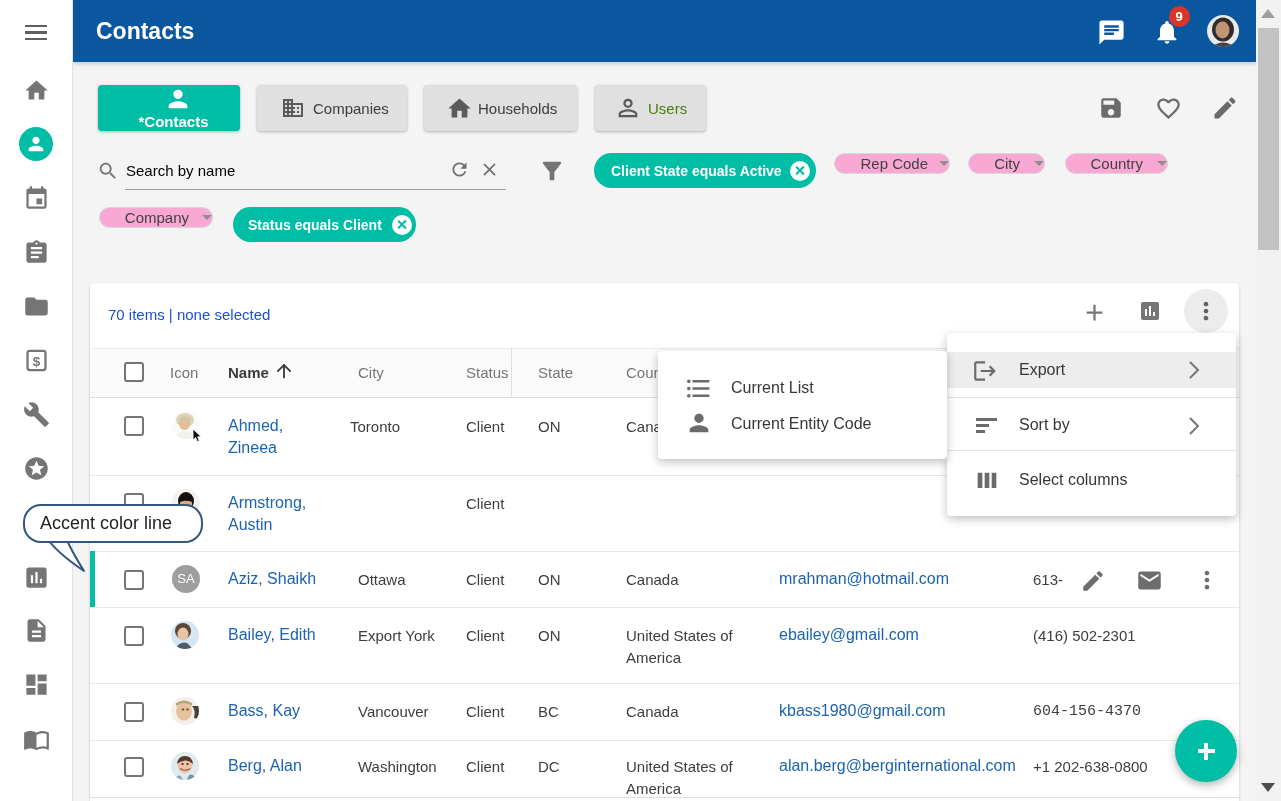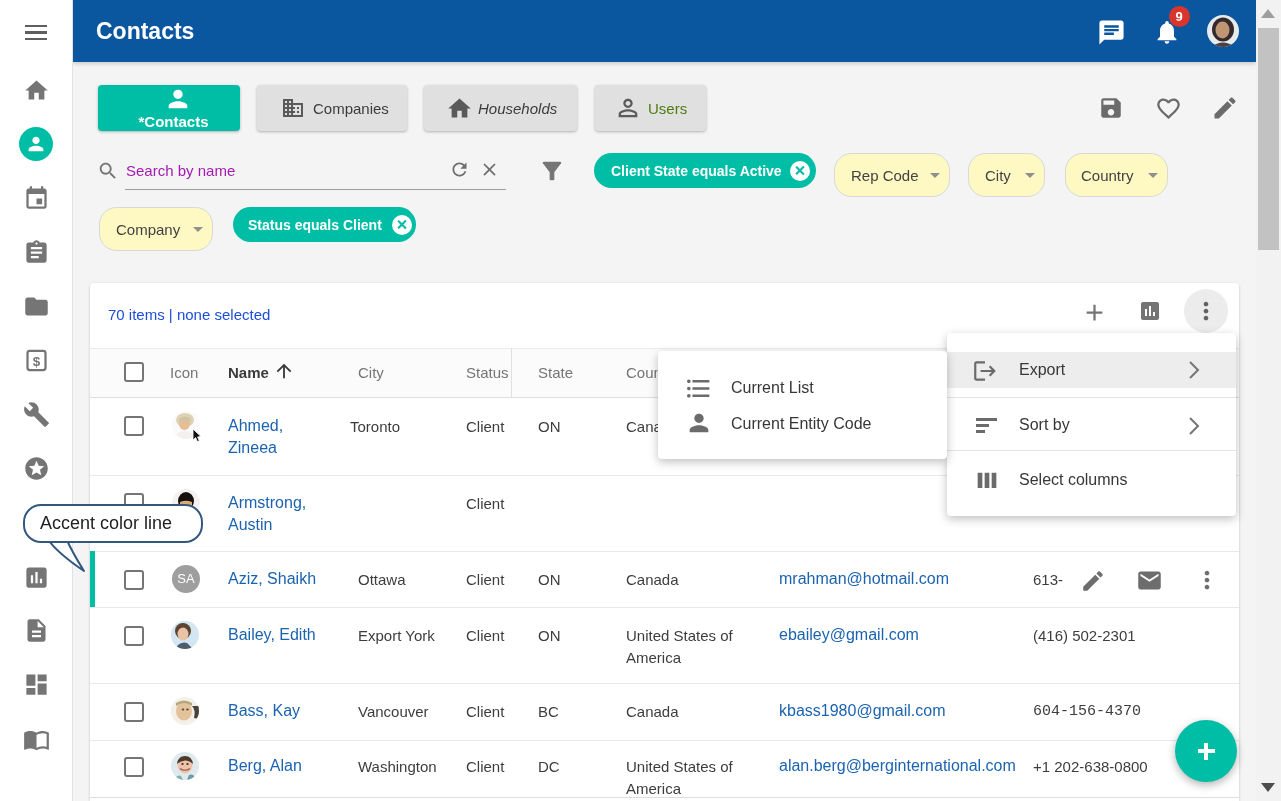--- a/index.html
+++ b/index.html
@@ -5,22 +5,22 @@
   * { margin:0; padding:0; box-sizing:border-box; }
   html,body { width:1281px; height:801px; overflow:hidden; }
   body { font-family:"Liberation Sans", sans-serif; background:#f4f4f4; position:relative; }
   .abs { position:absolute; }
   svg.ic { display:block; }
   .lnk { color:#1b63b0; }
   .txt { color:#3d3d3d; font-size:15px; }
   .gry { color:#1d4ed8; font-size:15px; }
   .cell { position:absolute; white-space:nowrap; transform:translateY(-50%); }
   .cb { position:absolute; width:20px; height:20px; border:2px solid #757575; border-radius:3px; background:#fff; }
-  .chip-o { position:absolute; height:44px; border:1px solid #d8d8d8; border-radius:17.5px; background:#fef9c3;
-            display:flex; align-items:center; color:#424242; font-size:15px; white-space:nowrap; }
+  .chip-o { position:absolute; height:21px; border:1px solid #d8d8d8; border-radius:17.5px; background:#f9a8d4;
+            display:flex; align-items:center; color:#424242; font-size:15px; white-space:nowrap;justify-content:flex-end; }
   .chip-t { position:absolute; height:35px; border-radius:17.5px; background:#00bda6;
             display:flex; align-items:center; color:#fff; font-size:14px; font-weight:bold; white-space:nowrap; }
   .tri { width:0; height:0; border-left:5px solid transparent; border-right:5px solid transparent; border-top:5px solid #8f8f8f; }
   .chipx { width:20px; height:20px; border-radius:50%; background:#fff; position:relative; }
   .chipx:before, .chipx:after { content:""; position:absolute; left:9px; top:4.5px; width:2.2px; height:11px; background:#00bda6; }
   .chipx:before { transform:rotate(45deg); }
   .chipx:after { transform:rotate(-45deg); }
   .tabbtn { position:absolute; top:85px; height:46px; border-radius:4px; display:flex; align-items:center;
             box-shadow:0 1px 3px rgba(0,0,0,0.28); font-size:15px; }
   .hdrlbl { position:absolute; color:#757575; font-size:15px; transform:translateY(-50%); top:372px; }
@@ -106,21 +106,21 @@
       <path d="M12 12c2.21 0 4-1.79 4-4s-1.79-4-4-4-4 1.79-4 4 1.79 4 4 4zm0 2c-2.67 0-8 1.34-8 4v2h16v-2c0-2.66-5.33-4-8-4z"></path>
     </svg>
   <span style="margin-left:9px;">*Contacts</span>
 </div>
 <div class="tabbtn" style="left:257px; width:150px; background:#e0e0e0; color:#3c3c3c;">
   <svg class="ic" style="margin-left:24px;" width="24" height="24" viewBox="0 0 24 24" fill="#5a5a5a">
       <path d="M12 7V3H2v18h20V7H12zM6 19H4v-2h2v2zm0-4H4v-2h2v2zm0-4H4V9h2v2zm0-4H4V5h2v2zm4 12H8v-2h2v2zm0-4H8v-2h2v2zm0-4H8V9h2v2zm0-4H8V5h2v2zm10 12h-8v-2h2v-2h-2v-2h2v-2h-2V9h8v10zm-2-8h-2v2h2v-2zm0 4h-2v2h2v-2z"></path>
     </svg>
   <span style="margin-left:8px;">Companies</span>
 </div>
-<div class="tabbtn" style="left:424px; width:153px; background:#e0e0e0; color:#3c3c3c;font-style:italic;">
+<div class="tabbtn" style="left:424px; width:153px; background:#e0e0e0; color:#3c3c3c;">
   <svg class="ic" style="margin-left:22px;" width="27" height="27" viewBox="0 0 24 24" fill="#5a5a5a">
       <path d="M10 20v-6h4v6h5v-8h3L12 3 2 12h3v8z"></path>
     </svg>
   <span style="margin-left:5px;">Households</span>
 </div>
 <div class="tabbtn" style="left:595px; width:111px; background:#e0e0e0; color:#4d7c0f;">
   <svg class="ic" style="margin-left:19px;" width="28" height="28" viewBox="0 0 24 24" fill="#5a5a5a">
       <path d="M12 5.9c1.16 0 2.1.94 2.1 2.1s-.94 2.1-2.1 2.1S9.9 9.16 9.9 8s.94-2.1 2.1-2.1m0 9c2.97 0 6.1 1.46 6.1 2.1v1.1H5.9V17c0-.64 3.13-2.1 6.1-2.1M12 4C9.79 4 8 5.79 8 8s1.79 4 4 4 4-1.79 4-4-1.79-4-4-4zm0 9c-2.67 0-8 1.34-8 4v3h16v-3c0-2.66-5.33-4-8-4z"></path>
     </svg>
   <span style="margin-left:6px;">Users</span>
@@ -132,21 +132,21 @@
 <svg class="ic abs" style="left:1155px; top:95px;" width="27" height="27" viewBox="0 0 24 24" fill="#6b6b6b">
     <path d="M16.5 3c-1.74 0-3.41.81-4.5 2.09C10.91 3.81 9.24 3 7.5 3 4.42 3 2 5.42 2 8.5c0 3.78 3.4 6.86 8.55 11.54L12 21.35l1.45-1.32C18.6 15.36 22 12.28 22 8.5 22 5.42 19.58 3 16.5 3zm-4.4 15.55l-.1.1-.1-.1C7.14 14.24 4 11.39 4 8.5 4 6.5 5.5 5 7.5 5c1.54 0 3.04.99 3.57 2.36h1.87C13.46 5.99 14.96 5 16.5 5c2 0 3.5 1.5 3.5 3.5 0 2.89-3.14 5.74-7.9 10.05z"></path>
   </svg>
 <svg class="ic abs" style="left:1210.5px; top:93.5px;" width="28" height="28" viewBox="0 0 24 24" fill="#6b6b6b">
     <path d="M3 17.25V21h3.75L17.81 9.94l-3.75-3.75L3 17.25zM20.71 7.04c.39-.39.39-1.02 0-1.41l-2.34-2.34c-.39-.39-1.02-.39-1.41 0l-1.83 1.83 3.75 3.75 1.83-1.83z"></path>
   </svg>
 
 <svg class="ic abs" style="left:97px; top:160px;" width="22" height="22" viewBox="0 0 24 24" fill="#757575">
     <path d="M15.5 14h-.79l-.28-.27C15.41 12.59 16 11.11 16 9.5 16 5.91 13.09 3 9.5 3S3 5.91 3 9.5 5.91 16 9.5 16c1.61 0 3.09-.59 4.23-1.57l.27.28v.79l5 4.99L20.49 19l-4.99-5zm-6 0C7.01 14 5 11.99 5 9.5S7.01 5 9.5 5 14 7.01 14 9.5 11.99 14 9.5 14z"></path>
   </svg>
-<div class="abs" style="left:126px; top:162px; color:#a21caf; font-size:15px;">Search by name</div>
+<div class="abs" style="left:126px; top:162px; color:#000000; font-size:15px;">Search by name</div>
 <div class="abs" style="left:125px; top:189px; width:381px; height:1px; background:#9e9e9e;"></div>
 <svg class="ic abs" style="left:449px; top:159px;" width="21" height="21" viewBox="0 0 24 24" fill="#6e6e6e">
     <path d="M17.65 6.35C16.2 4.9 14.21 4 12 4c-4.42 0-7.99 3.58-7.99 8s3.57 8 7.99 8c3.73 0 6.84-2.55 7.73-6h-2.08c-.82 2.33-3.04 4-5.65 4-3.31 0-6-2.69-6-6s2.69-6 6-6c1.66 0 3.14.69 4.22 1.78L13 11h7V4l-2.35 2.35z"></path>
   </svg>
 <svg class="ic abs" style="left:478.5px; top:158.5px;" width="21" height="21" viewBox="0 0 24 24" fill="#6e6e6e">
     <path d="M19 6.41L17.59 5 12 10.59 6.41 5 5 6.41 10.59 12 5 17.59 6.41 19 12 13.41 17.59 19 19 17.59 13.41 12z"></path>
   </svg>
 <svg class="ic abs" style="left:537.5px; top:156.5px;" width="28" height="28" viewBox="0 0 24 24" fill="#757575">
     <path d="M4.25 5.61C6.27 8.2 10 13 10 13v6c0 .55.45 1 1 1h2c.55 0 1-.45 1-1v-6s3.72-4.8 5.74-7.39C20.25 4.95 19.78 4 18.95 4H5.04c-.83 0-1.3.95-.79 1.61z"></path>
   </svg>

